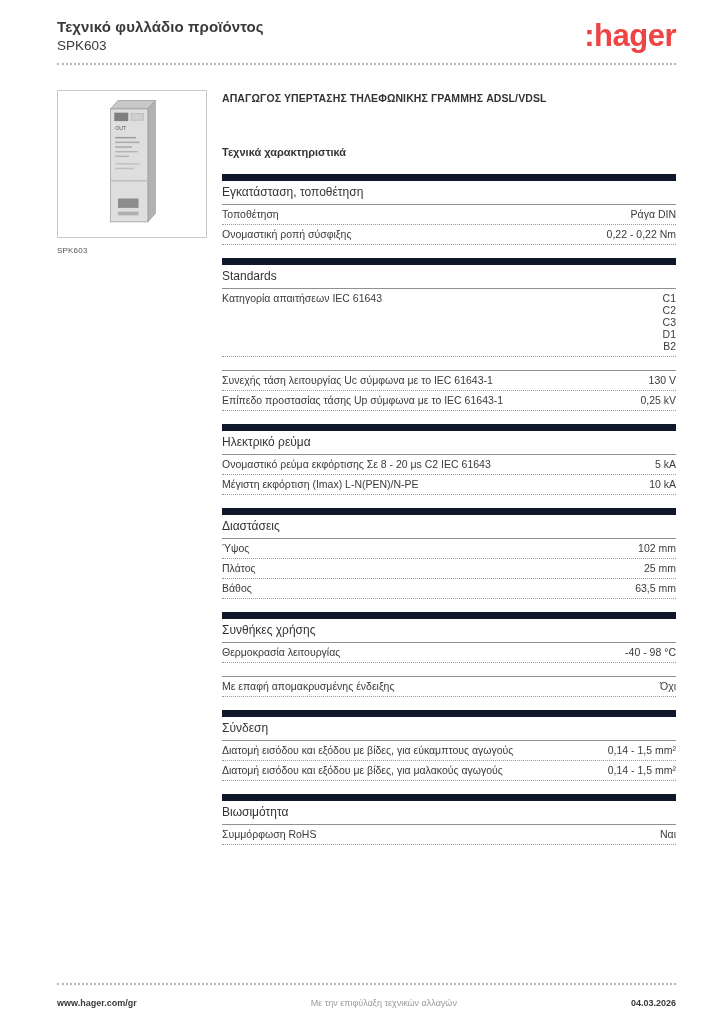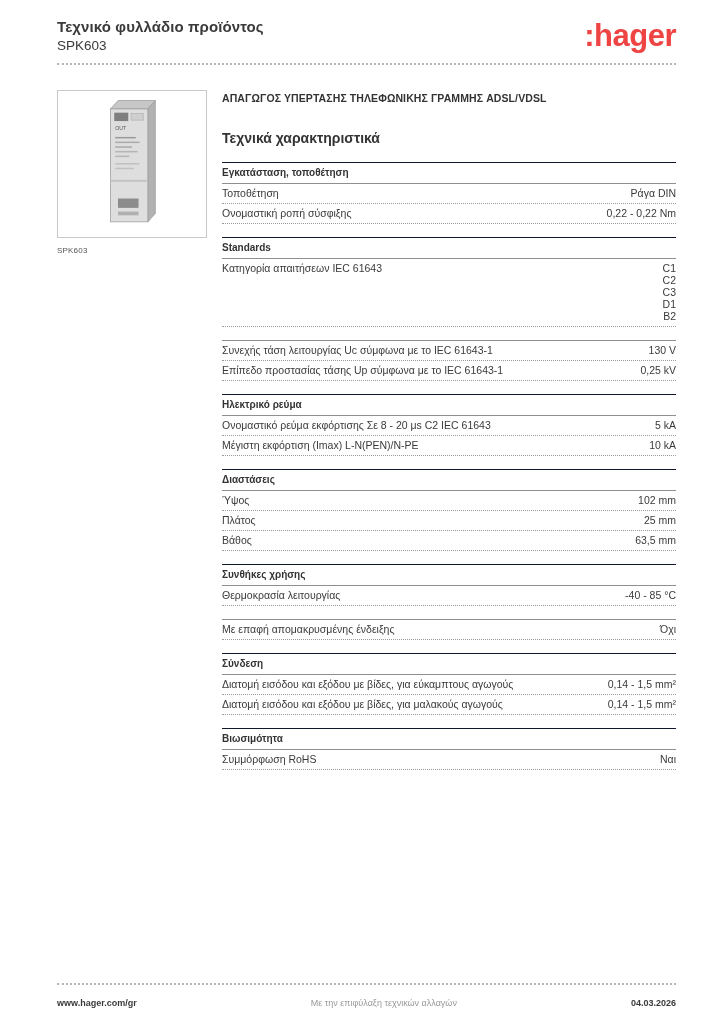--- a/index.html
+++ b/index.html
@@ -24,27 +24,27 @@
   .body { display: flex; gap: 15px; margin-top: 25px; flex: 1 1 auto; align-items: flex-start; }
   .image-col { width: 150px; flex: 0 0 150px; }
   .product-image-box {
     width: 150px; height: 148px; border: 1px solid #c9c9c9; background: #fff;
     display: flex; align-items: center; justify-content: center;
   }
   .image-caption { font-size: 8px; color: #555; margin-top: 8px; letter-spacing: 0.2px; }
 
   .content-col { flex: 1 1 auto; min-width: 0; padding-top: 2px; }
   .product-title { font-size: 10.5px; font-weight: bold; color: #333; letter-spacing: 0.1px; }
-  .tech-heading { font-size: 14px; font-weight: bold; color: #333; margin-top: 26px; }
+  .tech-heading { font-size: 11px; font-weight: bold; color: #333; margin-top: 42px; }
   #sections { margin-top: 16px; }
 
   .spec-section { margin-bottom: 13px; }
   .section-title {
-    font-size: 10px; font-weight: bold; color: #333;
-    border-top: 1px solid #0f172a; padding: 4px 0 5px 0;
+    font-size: 12px; font-weight: normal; color: #333;
+    border-top: 7px solid #0f172a; padding: 4px 0 5px 0;
   }
   .rows { border-top: 1px solid #8f8f8f; }
   .spec-row {
     display: flex; justify-content: space-between; align-items: flex-start;
     font-size: 10.5px; padding: 3px 0 4px 0; border-bottom: 1px dotted #9a9a9a;
   }
   .spec-label { color: #3a3a3a; padding-right: 12px; }
   .spec-value { color: #3a3a3a; text-align: right; white-space: pre-line; flex: 0 0 auto; }
 
   
@@ -183,21 +183,21 @@
     <span class="spec-value">63,5 mm</span>
   </div>
 </div>
   </div>
 
   <div class="spec-section">
     <div class="section-title">Συνθήκες χρήσης</div>
     <div class="rows">
   <div class="spec-row">
     <span class="spec-label">Θερμοκρασία λειτουργίας</span>
-    <span class="spec-value">-40 - 85 °C</span>
+    <span class="spec-value">-40 - 98 °C</span>
   </div>
 </div>
   </div>
 
   <div class="spec-section">
     <div class="rows">
   <div class="spec-row">
     <span class="spec-label">Με επαφή απομακρυσμένης ένδειξης</span>
     <span class="spec-value">Όχι</span>
   </div>

